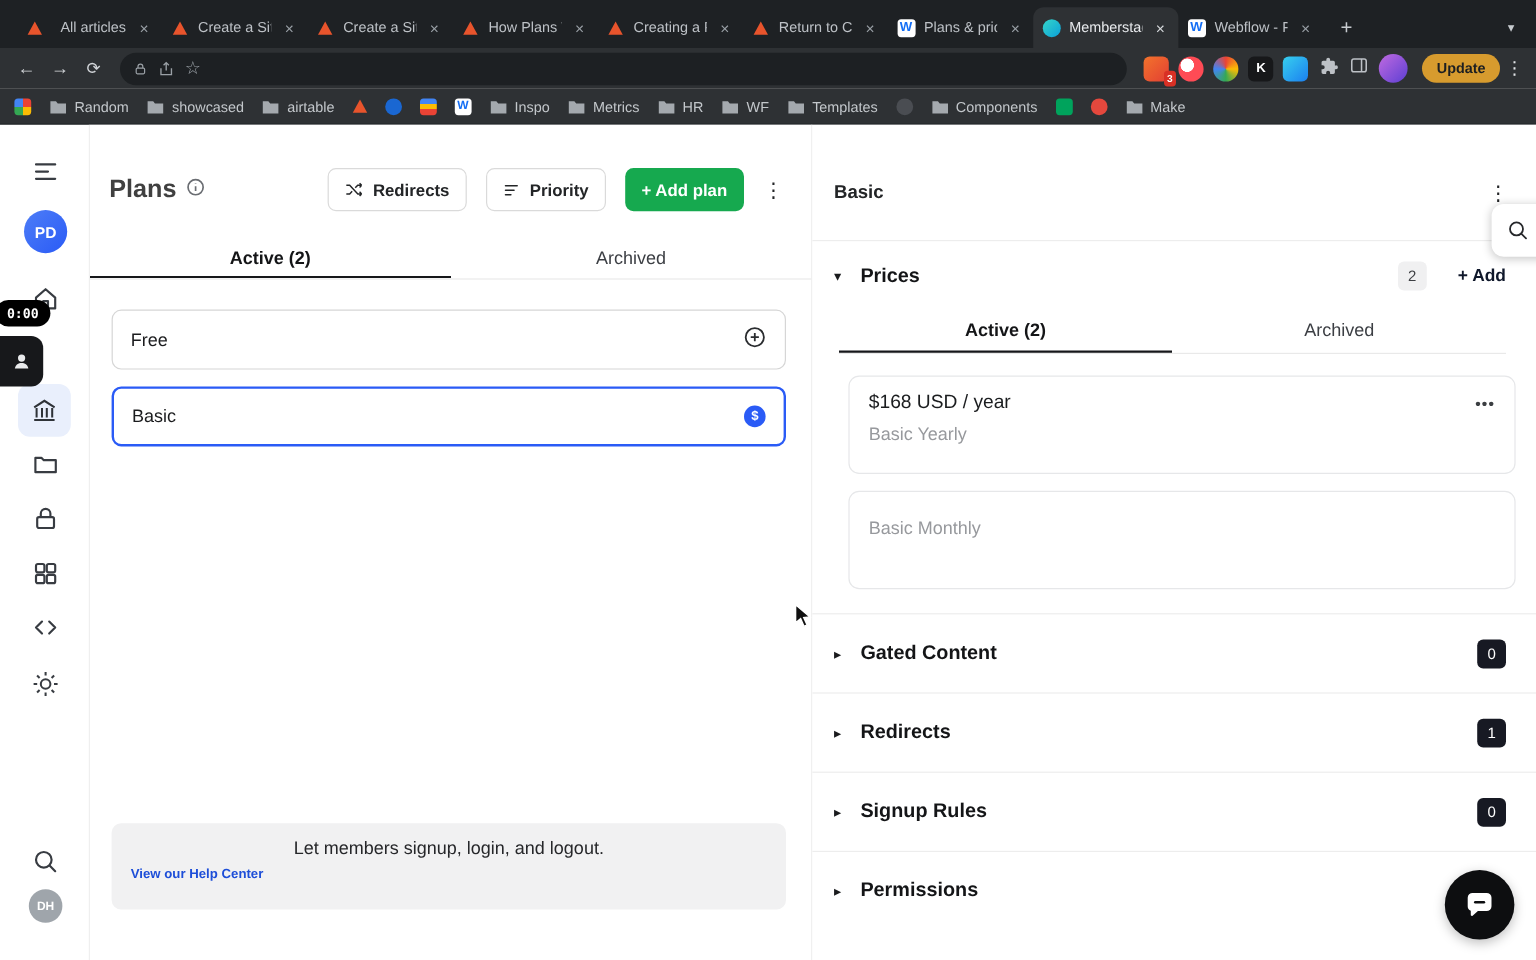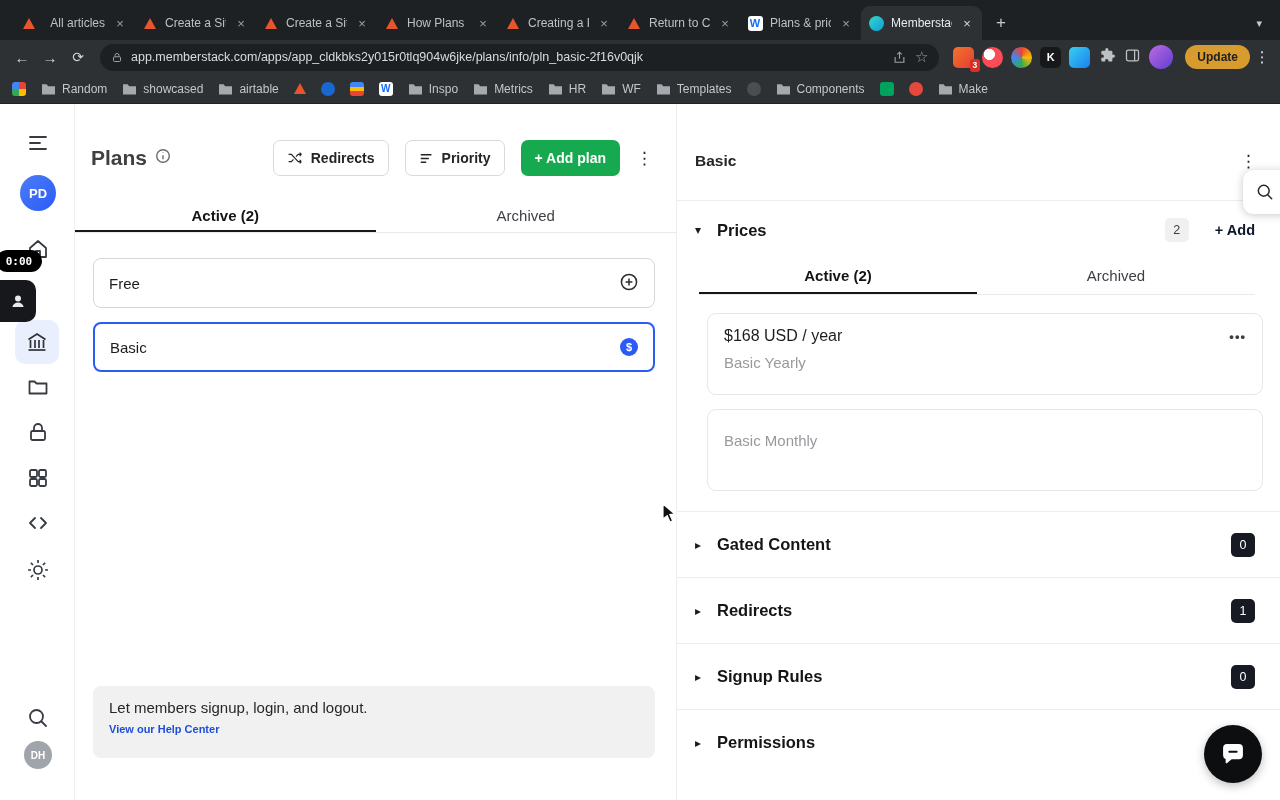--- a/index.html
+++ b/index.html
@@ -118,21 +118,21 @@
     color:#1b1c1e;background:#fff;}
   #card-free{top:154px;}
   #card-basic{top:218px;border:2px solid #2a5bf6;}
   .sp{flex:1;}
   .dollar{width:18px;height:18px;border-radius:50%;background:#2a5bf6;color:#fff;font-size:11px;
     font-weight:bold;display:flex;align-items:center;justify-content:center;flex:none;}
   .dollar::before{content:"$";}
 
   #helpbox{position:absolute;left:18px;top:582px;width:562px;height:72px;background:#f1f1f2;
     border-radius:8px;padding:13px 16px;}
-  #helpbox .t1{font-size:15px;color:#26272a;}
+  #helpbox .t1{font-size:15px;color:#26272a;text-align:center;}
   #helpbox .t2{font-size:11px;font-weight:bold;color:#1d4ed8;margin-top:7px;cursor:pointer;}
 
   #detail{position:absolute;left:677px;top:0;width:603px;height:696px;background:#fff;}
   #detail-header{position:absolute;top:40px;left:18px;right:26px;height:34px;display:flex;align-items:center;}
   #detail-title{font-size:15.5px;font-weight:bold;color:#232527;}
   #detail-divider{position:absolute;top:96px;left:0;right:0;height:1px;background:#ededed;}
   #search-pop{position:absolute;top:66px;left:566px;width:54px;height:44px;background:#fff;
     border-radius:10px;box-shadow:0 1px 8px rgba(0,0,0,.22);display:flex;align-items:center;
     padding-left:12px;z-index:6;}
   #prices-row{position:absolute;top:106px;left:18px;right:25px;height:40px;display:flex;
@@ -220,36 +220,42 @@
     <span class="tlabel">Plans &amp; pric</span>
     <span class="i-x"></span>
   </div>
   <div class="tab active">
     <span class="tabicon">
         <span class="fav-ms"></span>
       </span>
     <span class="tlabel">Memberstac</span>
     <span class="i-x"></span>
   </div>
+  <div class="tab">
+    <span class="tabicon">
+        <span class="fav-w"></span>
+      </span>
+    <span class="tlabel">Webflow - P</span>
+    <span class="i-x"></span>
+  </div>
   <div class="newtab"></div>
   <div class="tabcaret"></div>
 </div>
 
 <div id="toolbar">
   <span class="navbtn i-back"></span>
   <span class="navbtn i-fwd"></span>
   <span class="navbtn i-reload"></span>
   <div id="omnibox">
     <span class="obicon">
       <svg width="12" height="13" viewBox="0 0 24 24" fill="none" stroke="#9aa0a6" stroke-width="2">
           <rect x="5" y="10.5" width="14" height="9.5" rx="2"></rect>
           <path d="M8 10.5V8a4 4 0 0 1 8 0v2.5"></path>
         </svg>
     </span>
-    <span class="url">app.memberstack.com/apps/app_cldkbks2y015r0tlq904w6jke/plans/info/pln_basic-2f16v0qjk</span>
     <span class="obicon">
       <svg width="15" height="15" viewBox="0 0 24 24" fill="none" stroke="#9aa0a6" stroke-width="1.8">
           <path d="M12 14V4M8.5 7 12 3.5 15.5 7"></path>
           <path d="M5 11v8.5h14V11"></path>
         </svg>
     </span>
     <span class="obicon i-star"></span>
   </div>
   <div class="extrow">
     <span class="ext ext1">

